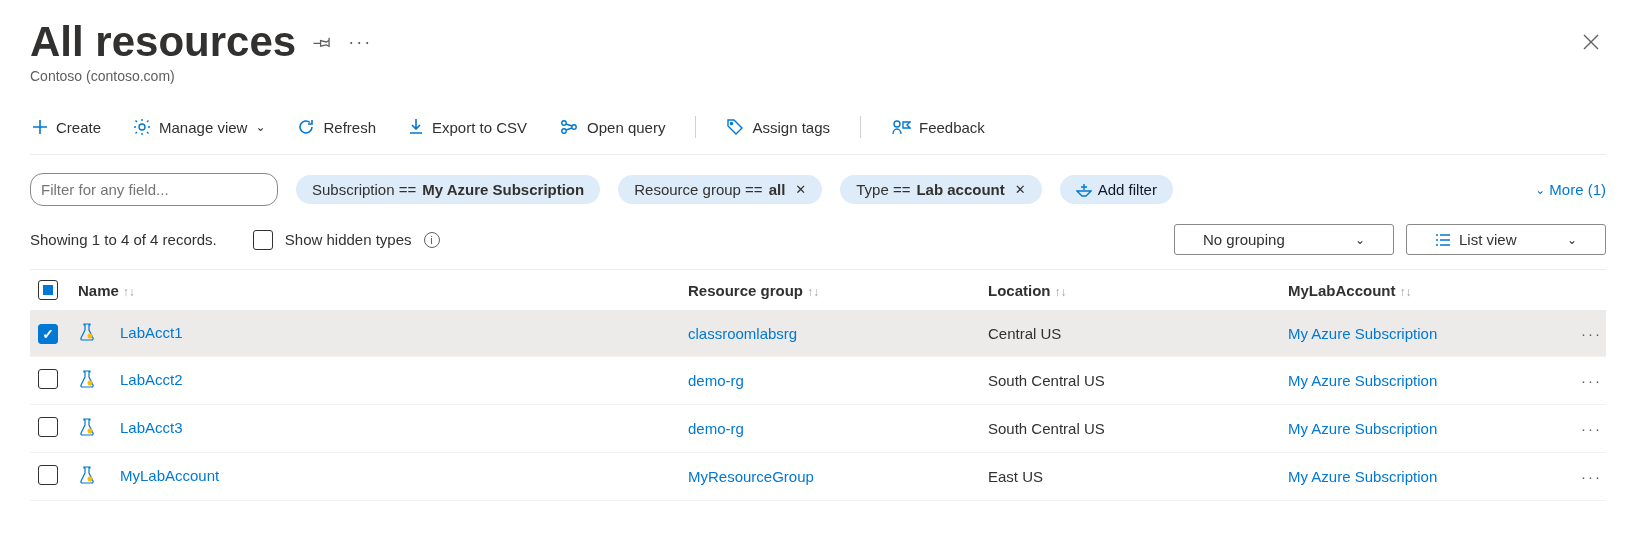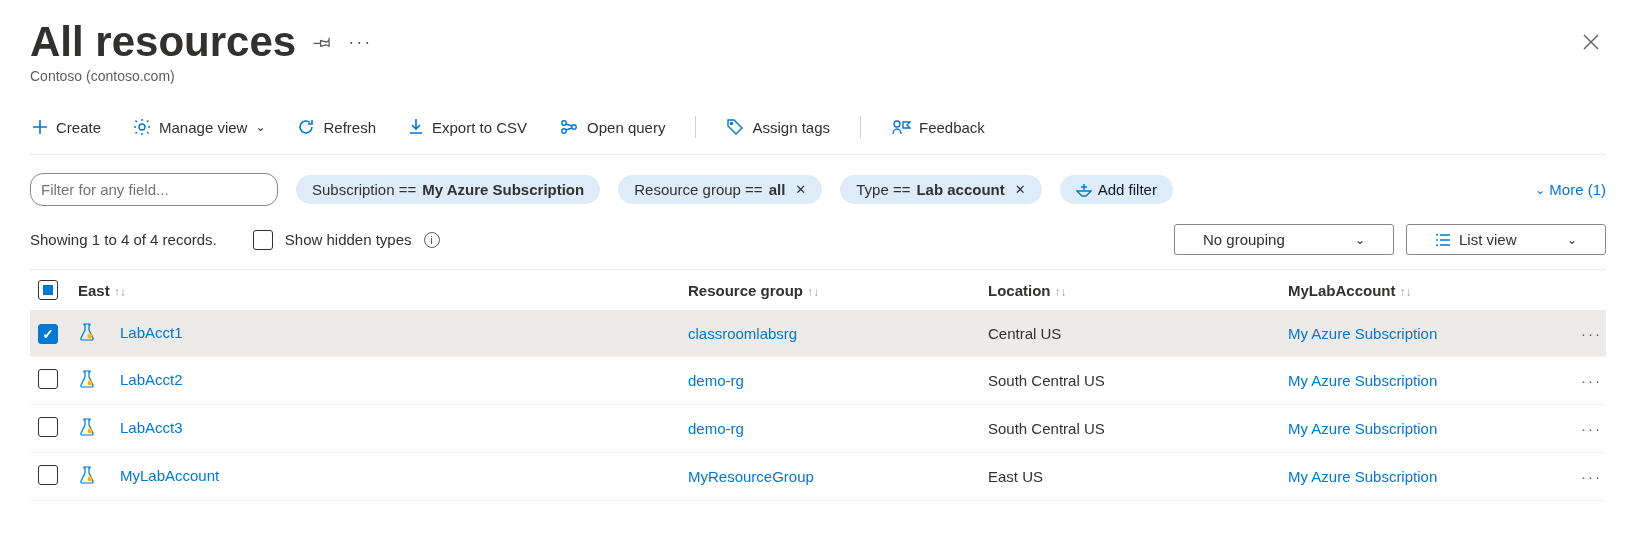--- a/index.html
+++ b/index.html
@@ -339,21 +339,21 @@
     </span>
     <span class="chev">⌄</span>
   </span>
 </div>
 
 <table>
   <thead>
     <tr>
       <th class="col-check"><span class="checkbox indet"></span></th>
       <th class="col-name">
-        <span>East</span><span class="sort-arrows">↑↓</span>
+        <span>Name</span><span class="sort-arrows">↑↓</span>
       </th>
       <th class="col-rg">
         <span>Resource group</span><span class="sort-arrows">↑↓</span>
       </th>
       <th class="col-loc">
         <span>Location</span><span class="sort-arrows">↑↓</span>
       </th>
       <th class="col-sub">
         <span>MyLabAccount</span><span class="sort-arrows">↑↓</span>
       </th>

